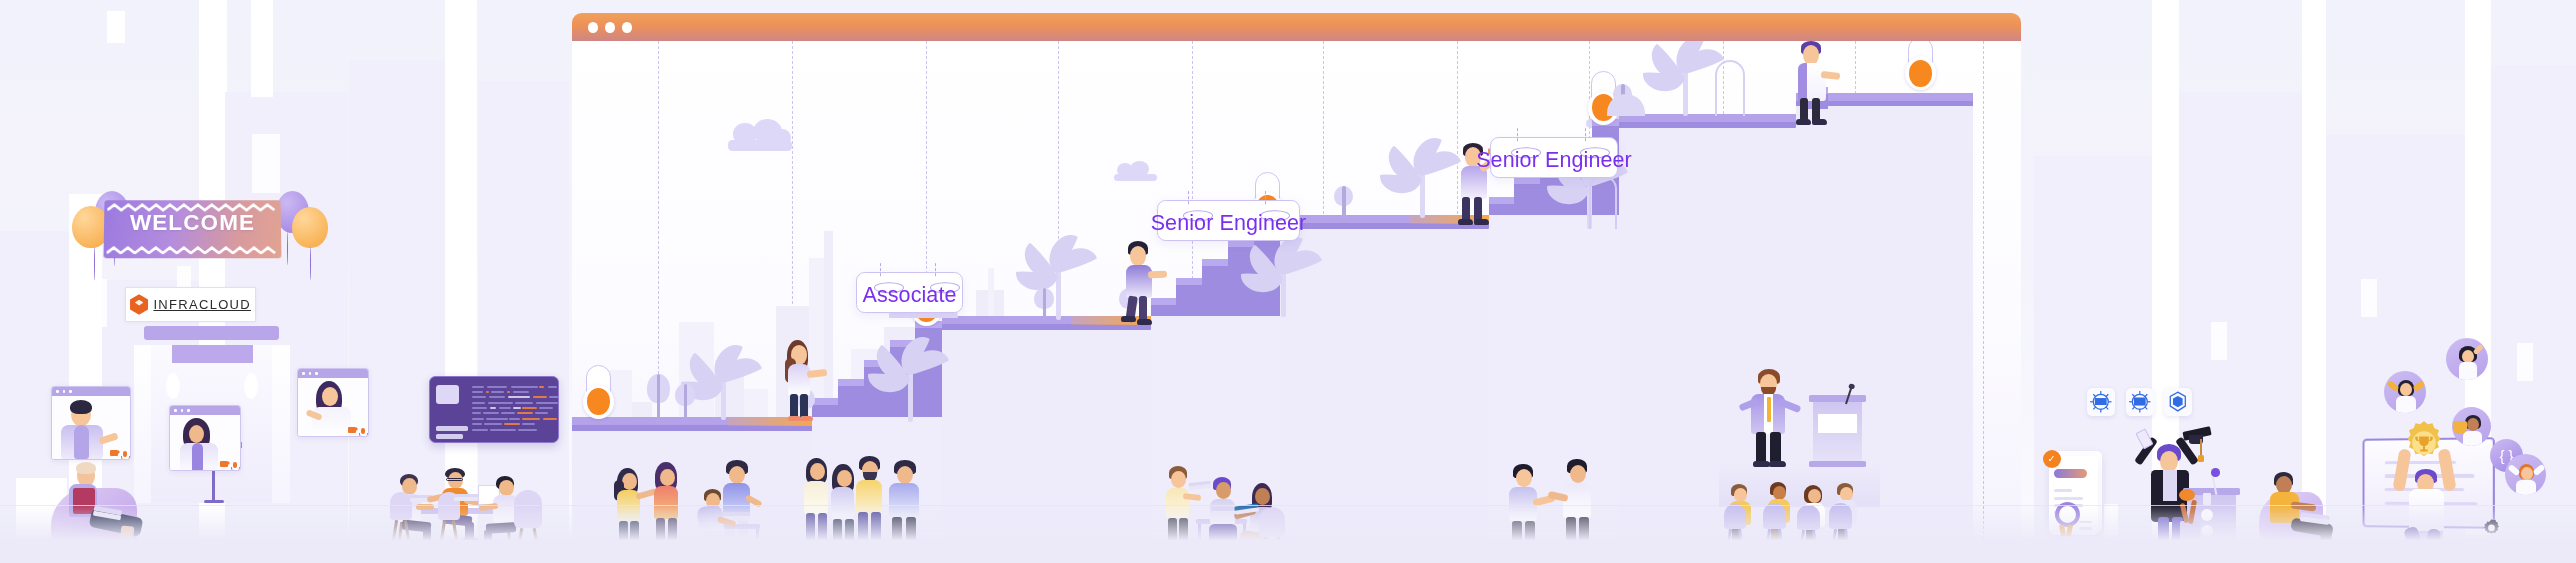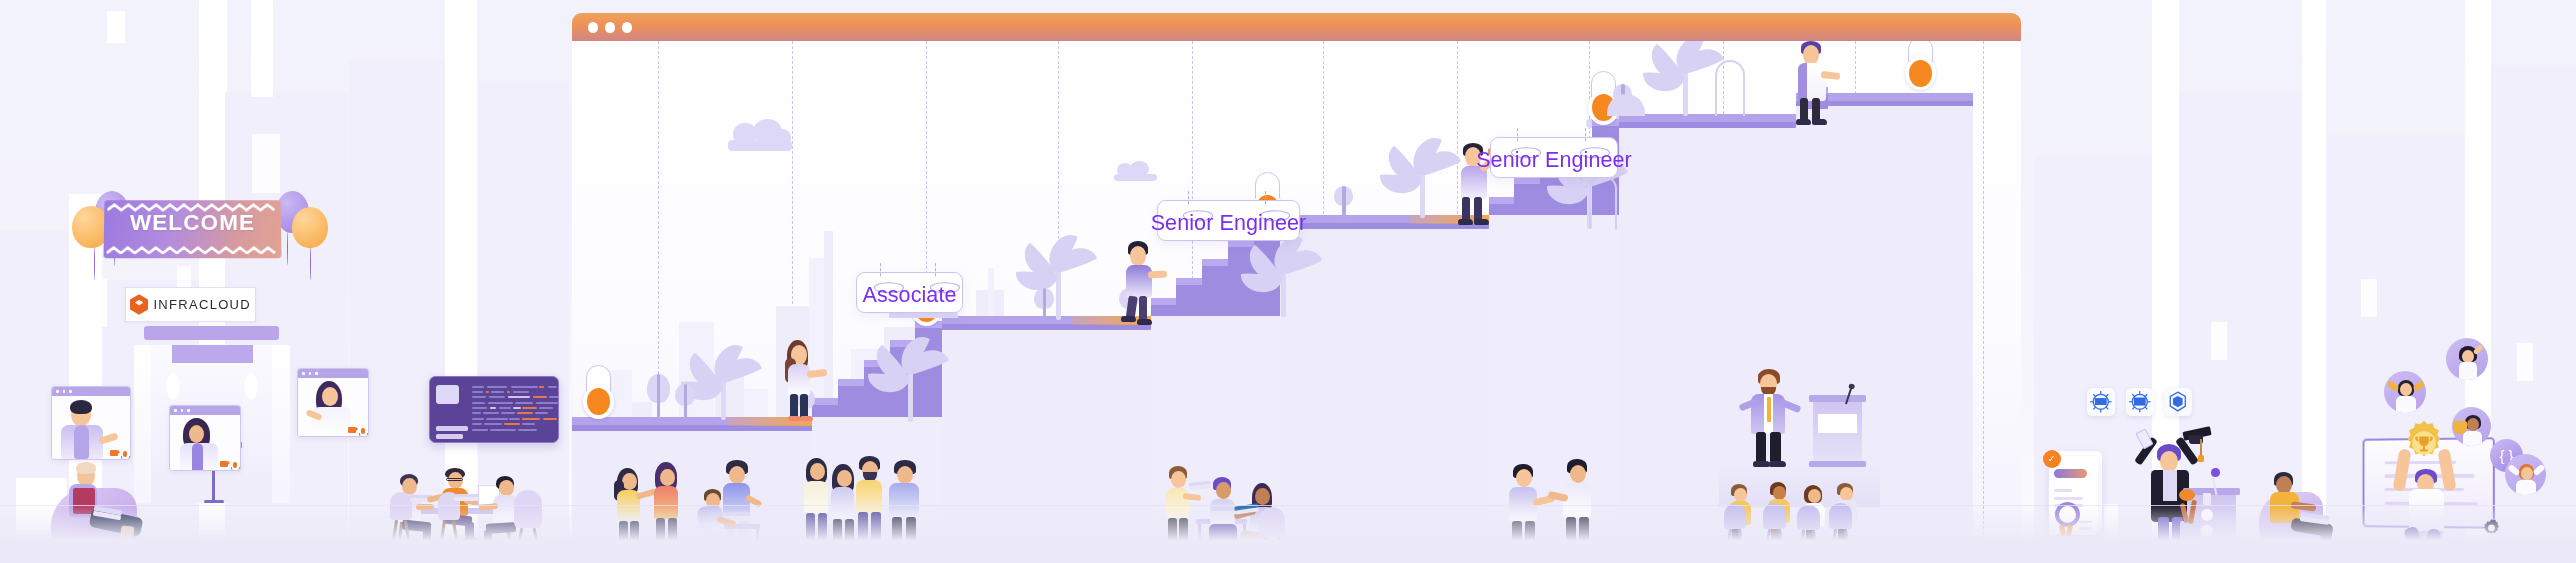--- a/index.html
+++ b/index.html
@@ -89,21 +89,21 @@
   .bstring{position:absolute;border-left:1.1px solid #8e6fd8;height:33px;border-radius:50%;}
 
   .logobox{position:absolute;left:125px;top:287px;width:129px;height:33px;background:#fff;
     border:0.5px solid #e2def4;display:flex;align-items:center;justify-content:center;gap:5.4px;
     box-shadow:0 1.1px 4.3px rgba(120,100,180,.08);}
   .logobox .hex{width:18px;height:20.4px;position:relative;}
   .logobox .hex:before{content:"";position:absolute;inset:0;background:#e8631e;
     clip-path:polygon(50% 0,100% 25%,100% 75%,50% 100%,0 75%,0 25%);}
   .logobox .hex:after{content:"";position:absolute;left:4.8px;top:5.4px;width:8.6px;height:9.7px;
     background:#fff;clip-path:polygon(50% 0,100% 30%,50% 60%,0 30%);opacity:.9;}
-  .logobox .wordmark{font-size:13px;letter-spacing:1.3px;color:#2b2b2b;}
+  .logobox .wordmark{font-size:13px;letter-spacing:1.3px;color:#2b2b2b;text-decoration:underline;}
 
   
   .booth{position:absolute;left:134px;top:326px;width:156px;height:177px;}
   .booth .header{position:absolute;left:9.7px;top:0;width:135px;height:14px;background:#b9a6ea;border-radius:3.2px;}
   .booth .wall{position:absolute;left:17px;top:19.3px;width:121px;height:158px;
     background:linear-gradient(180deg,#fbfaff,#efecfb);}
   .booth .panelL{position:absolute;left:0;top:19.3px;width:26px;height:158px;background:linear-gradient(180deg,#ffffff,#f6f4fe);}
   .booth .panelR{position:absolute;right:0;top:19.3px;width:26px;height:158px;background:linear-gradient(180deg,#ffffff,#f6f4fe);}
   .booth .topband{position:absolute;left:38px;top:19.3px;width:81px;height:18px;background:#bca9ec;}
   .booth .lampL,.booth .lampR{position:absolute;top:47px;width:14px;height:26px;border-radius:50%;background:#fff;opacity:.95;}

